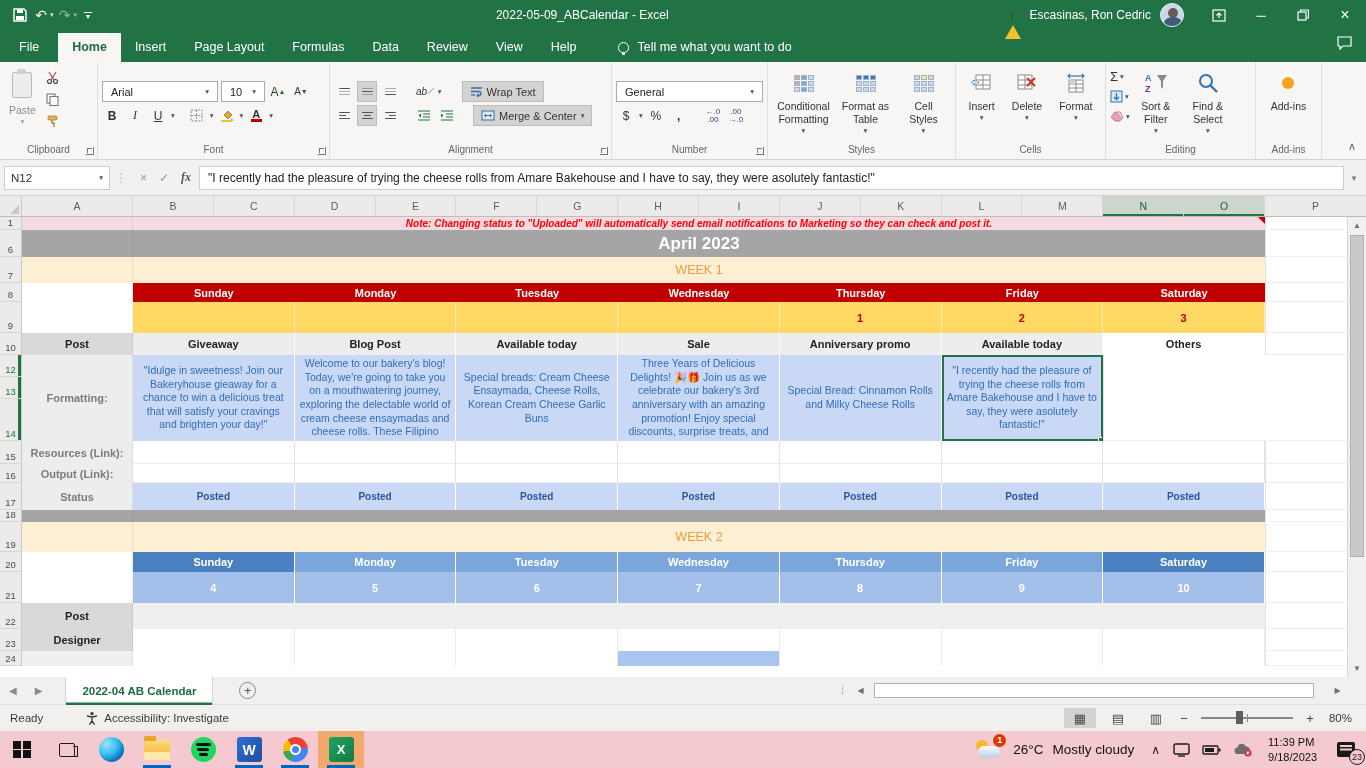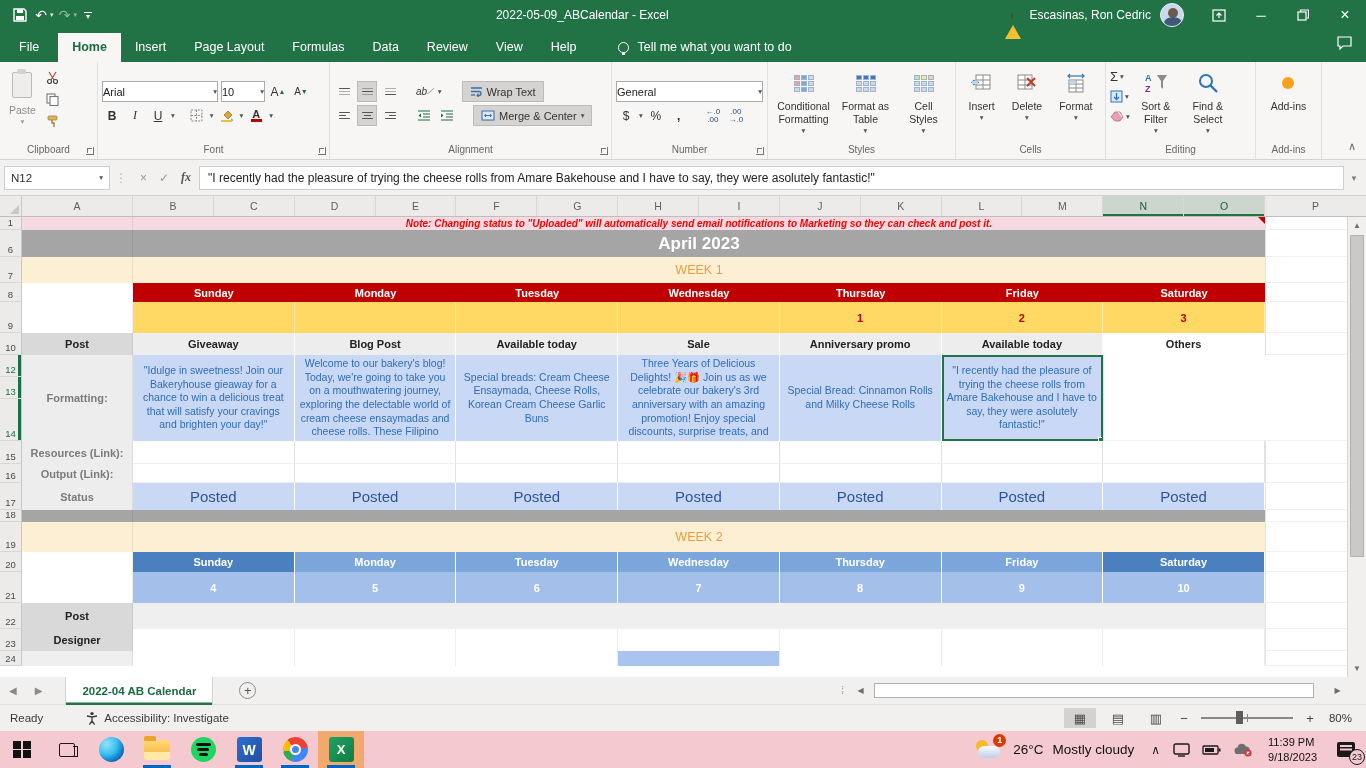--- a/index.html
+++ b/index.html
@@ -43,21 +43,21 @@
   .rg-label{height:17px;font-size:10px;color:#666;text-align:center;line-height:15px}
   .dlg{position:absolute;right:3px;bottom:4px;width:8px;height:8px;border-right:1.4px solid #777;border-bottom:1.4px solid #777}
   .dlg::after{content:"";position:absolute;left:1px;top:1px;width:4px;height:4px;border-left:1.2px solid #777;border-top:1.2px solid #777}
   .bigbtn{display:flex;flex-direction:column;align-items:center;justify-content:flex-start;padding:3px 5px;font-size:10.5px;color:#333;text-align:center;line-height:1.25}
   .bigbtn .bic{height:30px;display:flex;align-items:center;justify-content:center;margin-bottom:2px}
   .caret{font-size:7.5px;color:#555}
   .miniro{display:flex;align-items:center;gap:3px}
   .sbtn{height:21px;min-width:20px;display:flex;align-items:center;justify-content:center;font-size:12px;color:#333;padding:0 2px}
   .tgl{border:1px solid transparent}
   .tgl.on{background:#d5d3d1;border-color:#bebcba}
-  .combo{background:#fff;border:1px solid #ababab;height:21px;display:flex;align-items:center;font-size:11px;padding:0 0;justify-content:space-between}
+  .combo{background:#fff;border:1px solid #ababab;height:21px;display:flex;align-items:center;font-size:11px;padding:0 8px;justify-content:space-between}
   .fontstack{display:flex;flex-direction:column;gap:3px;justify-content:center}
   .lines{display:inline-block}
   .ql{display:block;background:#555;height:1.5px;margin:1.6px 0;border-radius:1px}
   .paste{opacity:.55}
   .paste .bic{height:34px}
   .clip{width:20px;height:26px;border:1.6px solid #8a8a8a;border-radius:2px;background:#e9e7e5;position:relative}
   .clip::before{content:"";position:absolute;left:4px;top:-4px;width:9px;height:5px;background:#b5b3b1;border-radius:2px}
   .clipcol{display:flex;flex-direction:column;gap:1px;margin-left:2px;padding-top:2px}
   .grid-ic{display:grid;grid-template-columns:repeat(3,6px);grid-template-rows:repeat(3,5px);gap:1px}
   .grid-ic i{background:#cdd9ea;border:0.5px solid #9fb4cf}
@@ -113,21 +113,21 @@
   .b-posts .day.white{background:#fff}
   .b-r11{height:17px}.b-r11 .lab{background:#d9d9d9}.b-r11 .day{border-right:1px solid #ececec;border-bottom:1px solid #ececec}
   .b-desc{height:86px}.b-desc .lab{background:#ededed}
   .b-desc .day{background:#c9d9f5;color:#2f6db8;font-size:10.5px;line-height:1.3;padding:2px 5px;border-right:1px solid #fff;align-items:center}
   .selcell{position:relative;outline:2.5px solid #217346;outline-offset:-2px;z-index:3}
   .selcell .handle{position:absolute;right:-2px;bottom:-2px;width:6px;height:6px;background:#217346;border:1px solid #fff;z-index:4}
   .b-res{height:23px}.b-out{height:19px}
   .b-res .lab,.b-out .lab,.b-desc .lab,.b-status .lab{background:#ededed}
   .b-res .day,.b-out .day{border-right:1px solid #e2e2e1;border-bottom:1px solid #ececeb}
   .b-status{height:27px}
-  .b-status .day{background:#c9d9f5;color:#2f5496;font-weight:normal;font-size:15px;border-right:1px solid #fff}
+  .b-status .day{background:#c9d9f5;color:#2f5496;font-weight:bold;font-size:10px;border-right:1px solid #fff}
   .b-gray{height:12px}.b-gray .lab,.b-gray .span7{background:#a5a5a5}
   .b-days2{height:20px}.b-days2 .day{background:#7aa6dc;color:#fff;font-weight:bold;font-size:11px;border-right:1px solid #fff}
   .b-days2 .day.dk{background:#4a7fc0}
   .b-dates2{height:31px}.b-dates2 .day{background:#a3bfea;color:#fff;font-weight:bold;font-size:11px;border-right:1px solid #fff}
   .b-post22{height:26px}.b-post22 .lab{background:#d9d9d9}.b-post22 .span7{background:#efefef}
   .b-designer{height:22px}.b-designer .lab{background:#d9d9d9}.b-designer .day{border-right:1px solid #ececec}
   .b-r24{height:15px}.b-r24 .lab{background:#efefef;font-weight:normal}
   .b-r24 .day{border-right:1px solid #ececec}
   .b-r24 .day.blue{background:#aac4f0}
 

